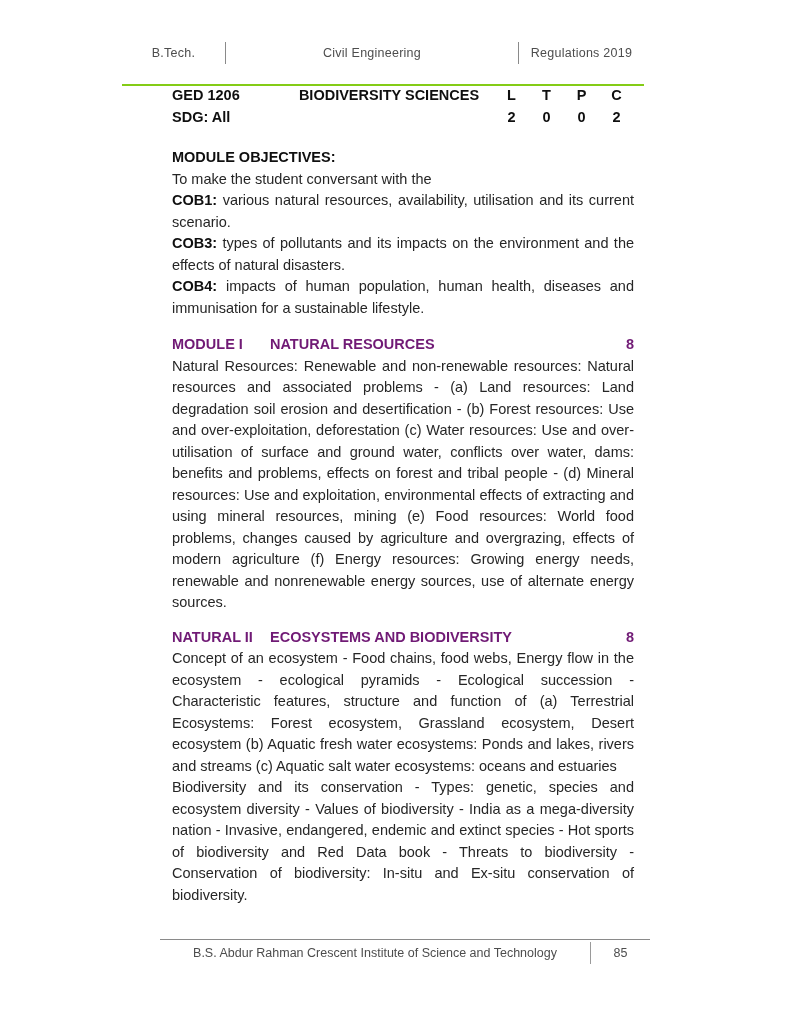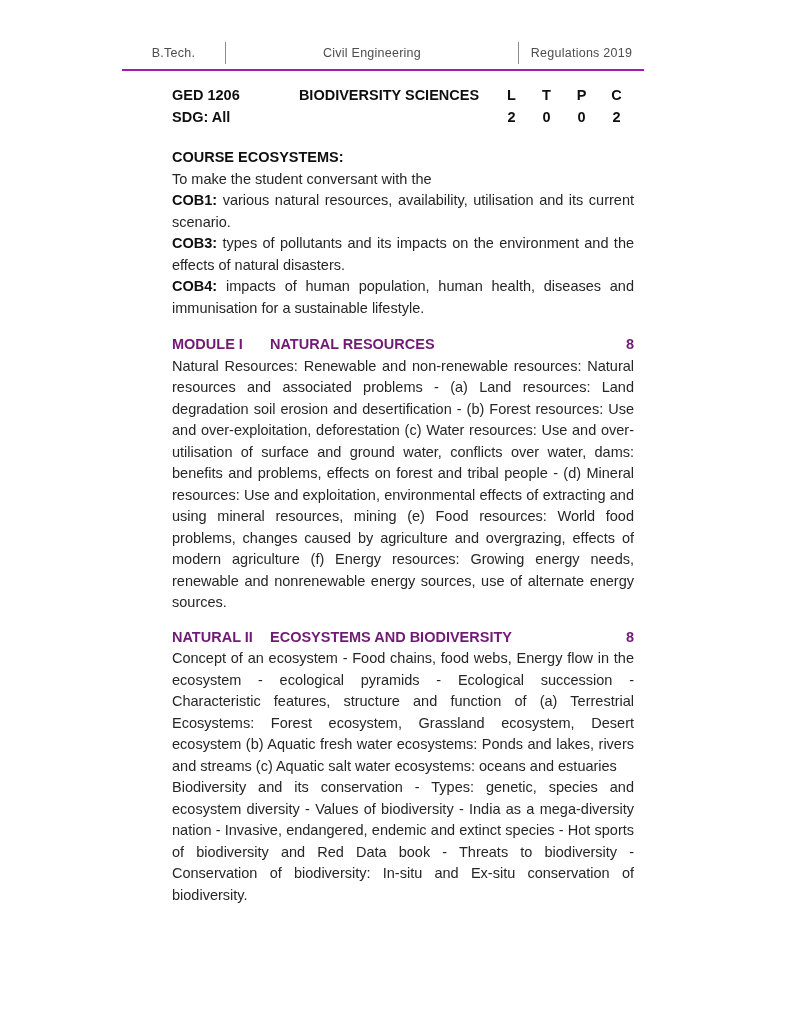--- a/index.html
+++ b/index.html
@@ -18,22 +18,22 @@
   }
 
   
   .doc-header {
     position: absolute;
     top: 42px;
     left: 122px;
     width: 522px;
     display: grid;
     grid-template-columns: 103px 294px 125px;
-    border-bottom: 2px solid #a21caf;
-    padding-bottom: 5px;
+    border-bottom: 2px solid #84cc16;
+    padding-bottom: 20px;
   }
   .hdr-cell {
     font-size: 12.5px;
     color: #4d4d4d;
     text-align: center;
     line-height: 22px;
     letter-spacing: 0.02em;
   }
   .hdr-center {
     border-left: 1px solid #8a8a8a;
@@ -122,21 +122,21 @@
       <div class="course-row">
         <span class="b sdg-cell">SDG: All</span>
         <span class="b ltpc-col">2</span>
         <span class="b ltpc-col">0</span>
         <span class="b ltpc-col">0</span>
         <span class="b ltpc-col">2</span>
       </div>
     </div>
 
     <section class="objectives">
-      <p class="b">COURSE ECOSYSTEMS:</p>
+      <p class="b">MODULE OBJECTIVES:</p>
       <p class="body-text">To make the student conversant with the</p>
       <p class="body-text"><b>COB1:</b> <span>various natural resources, availability, utilisation and its current scenario.</span></p>
       <p class="body-text"><b>COB3:</b> <span>types of pollutants and its impacts on the environment and the effects of natural disasters.</span></p>
       <p class="body-text"><b>COB4:</b> <span>impacts of human population, human health, diseases and immunisation for a sustainable lifestyle.</span></p>
     </section>
 
     <section class="module module-1">
       <div class="module-heading">
         <span class="mod-label">MODULE I</span>
         <span class="mod-title">NATURAL RESOURCES</span>
@@ -150,14 +150,18 @@
         <span class="mod-label">NATURAL II</span>
         <span class="mod-title">ECOSYSTEMS AND BIODIVERSITY</span>
         <span class="mod-hours">8</span>
       </div>
       <p class="body-text">Concept of an ecosystem - Food chains, food webs, Energy flow in the ecosystem - ecological pyramids - Ecological succession - Characteristic features, structure and function of (a) Terrestrial Ecosystems: Forest ecosystem, Grassland ecosystem, Desert ecosystem (b) Aquatic fresh water ecosystems: Ponds and lakes, rivers and streams (c) Aquatic salt water ecosystems: oceans and estuaries</p>
       <p class="body-text">Biodiversity and its conservation - Types: genetic, species and ecosystem diversity - Values of biodiversity - India as a mega-diversity nation - Invasive, endangered, endemic and extinct species - Hot sports of biodiversity and Red Data book - Threats to biodiversity - Conservation of biodiversity: In-situ and Ex-situ conservation of biodiversity.</p>
     </section>
 
   </main>
 
+  <footer class="doc-footer">
+    <div class="ft-text">B.S. Abdur Rahman Crescent Institute of Science and Technology</div>
+    <div class="ft-page">85</div>
+  </footer>
 
 </div>
 
 </body></html>

